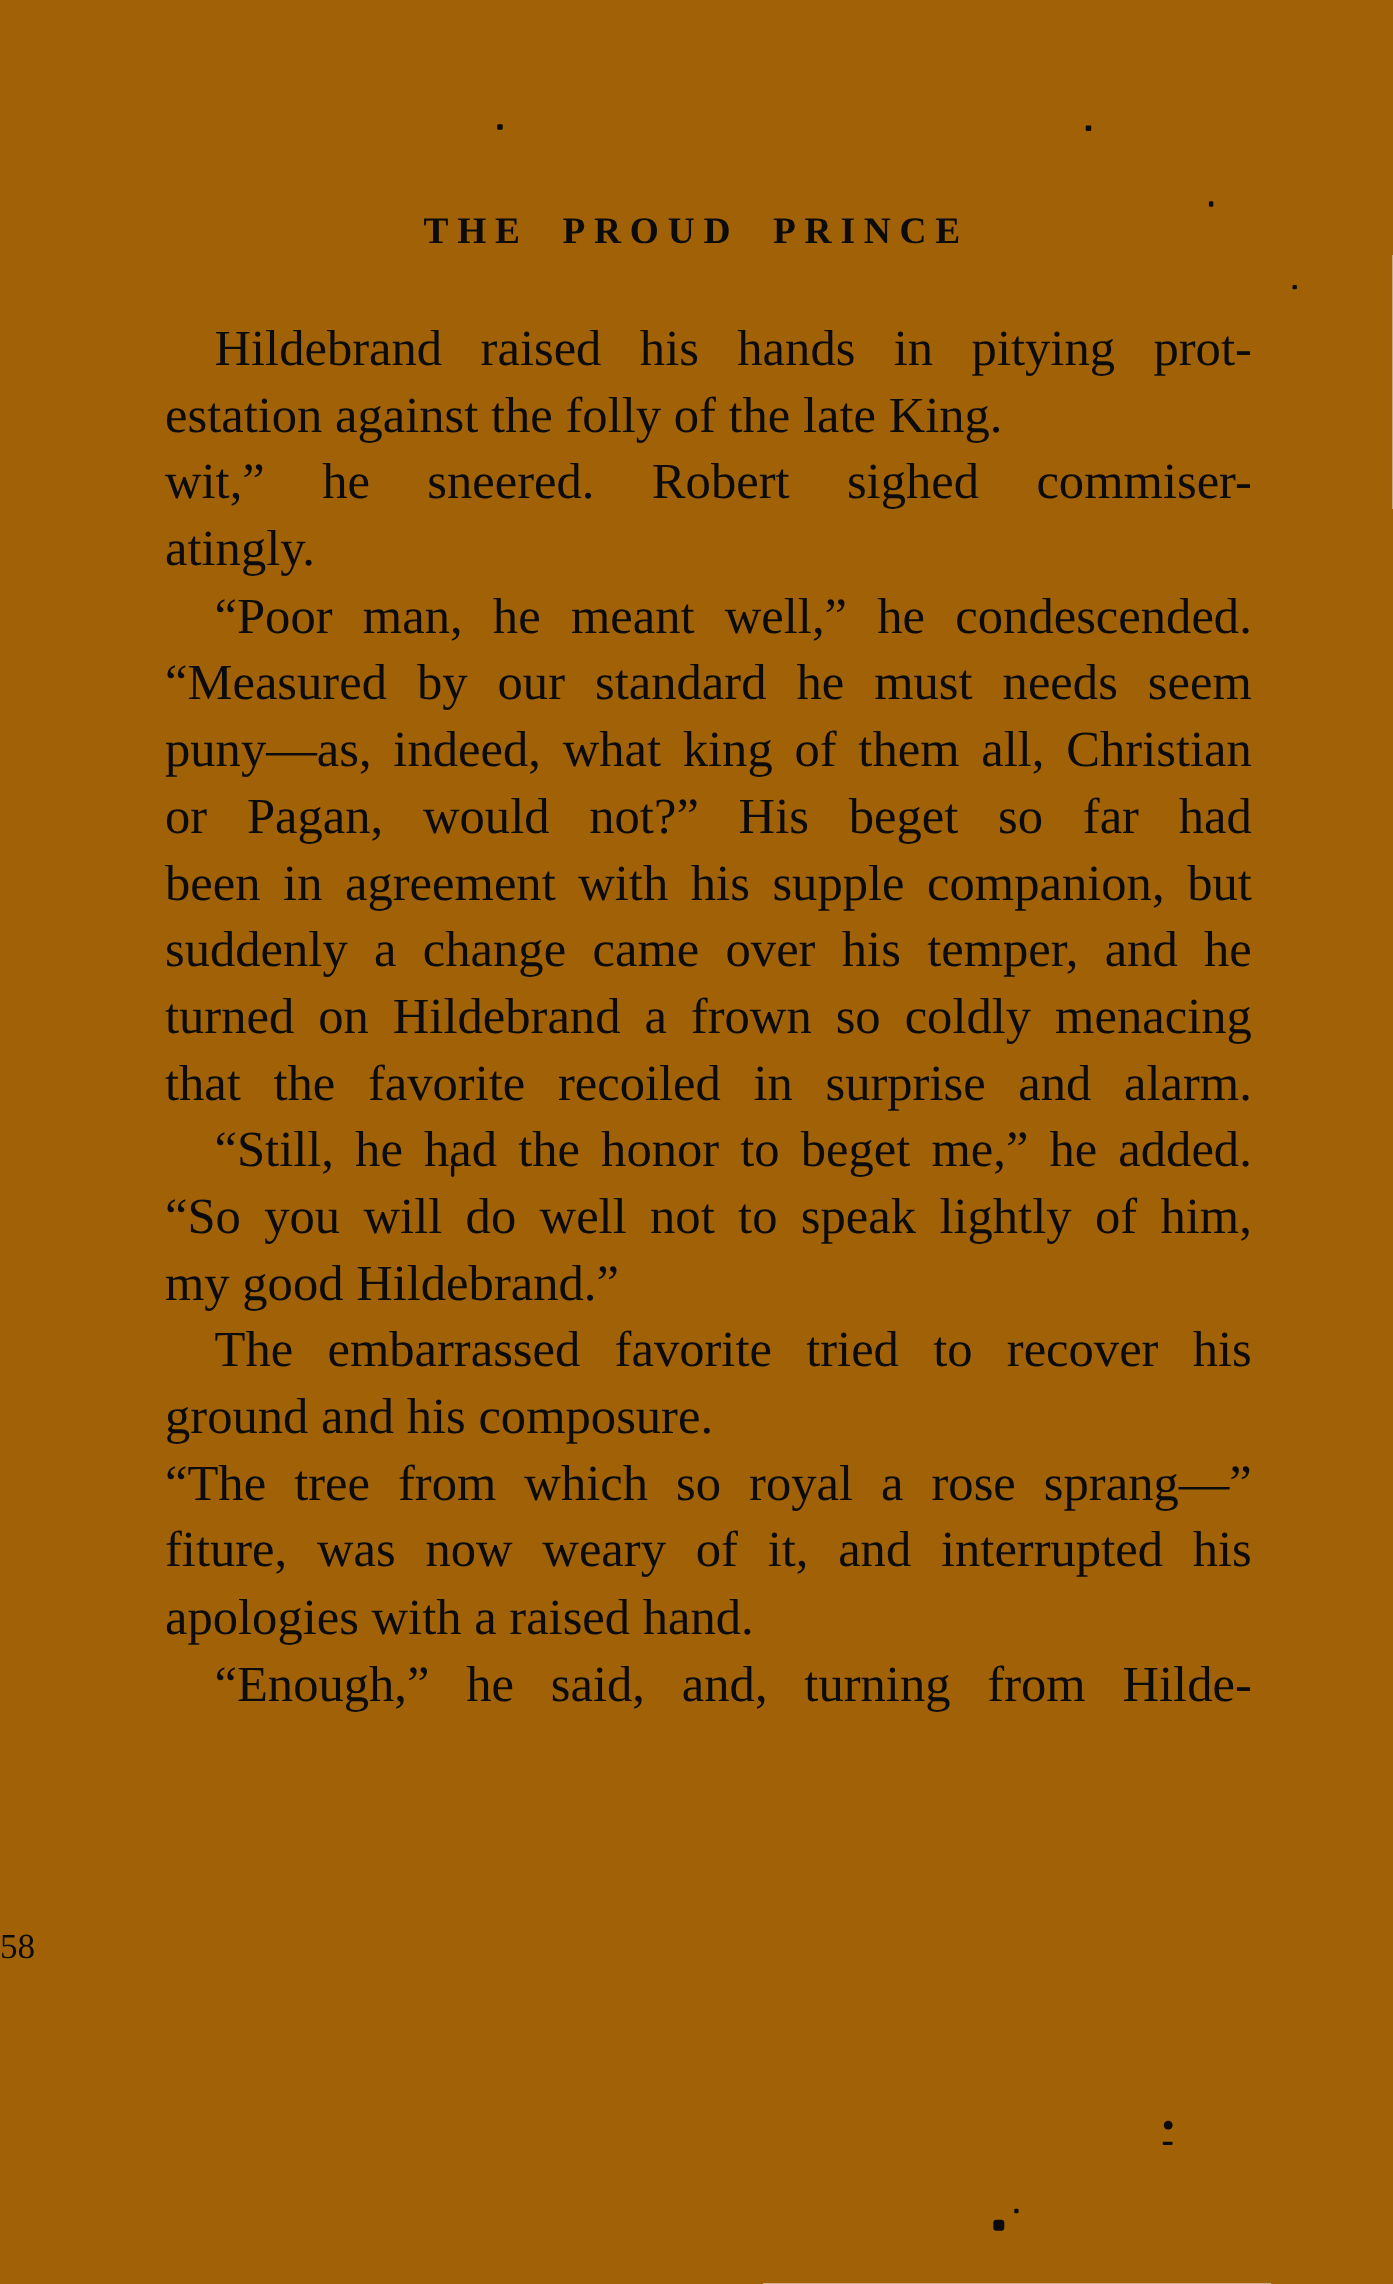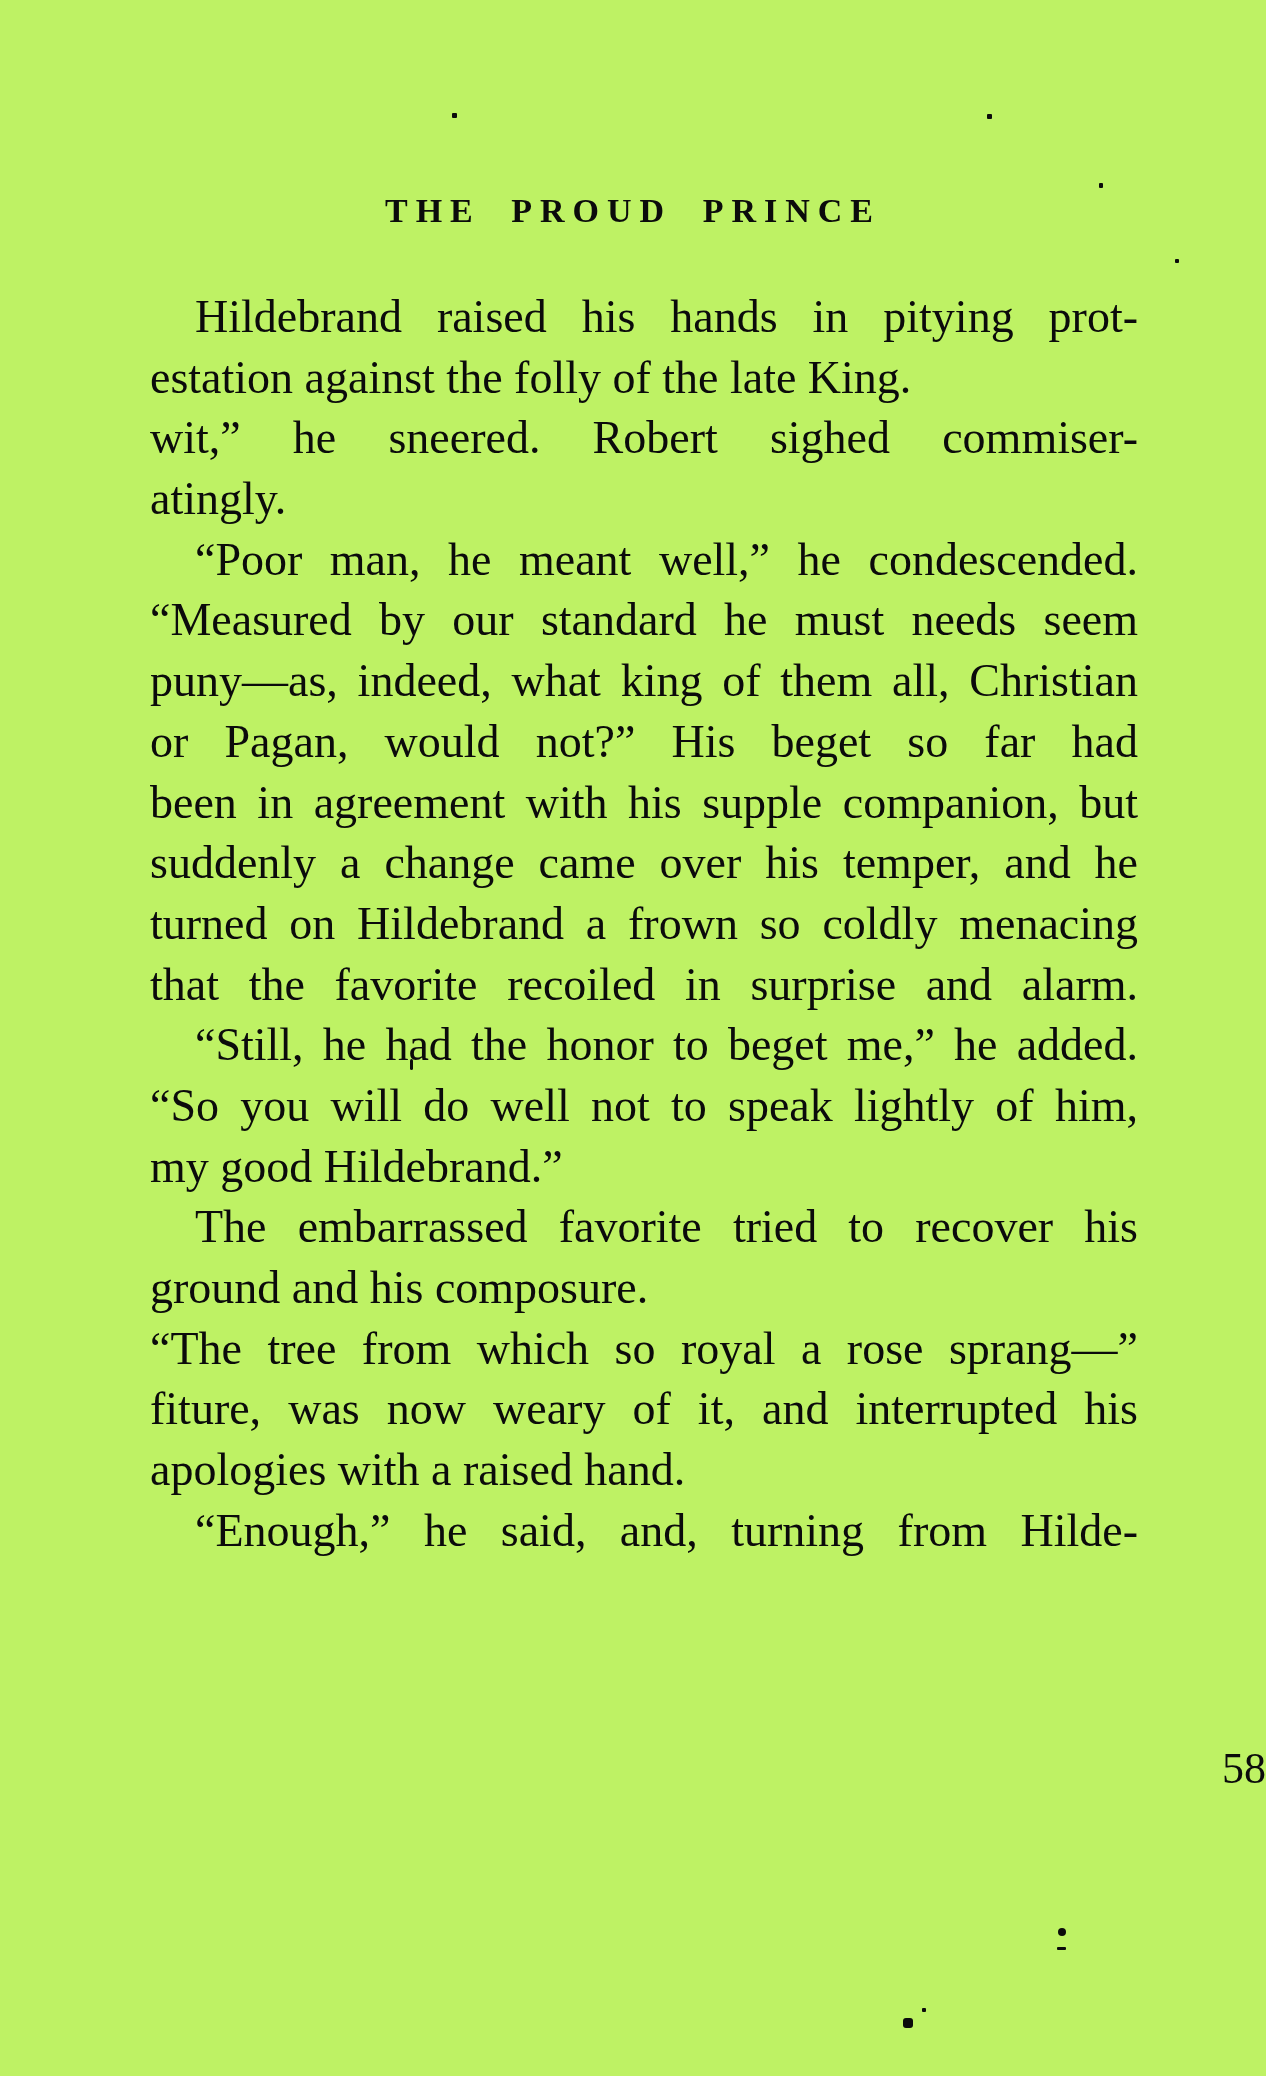--- a/index.html
+++ b/index.html
@@ -4,21 +4,21 @@
 <style>
   html, body {
     margin: 0;
     padding: 0;
     background: #e8e8e8;
   }
   .page {
     position: relative;
     width: 1266px;
     height: 2076px;
-    background: #bef264;
+    background: #a16207;
     color: #0b0b0b;
     font-family: "Liberation Serif", "DejaVu Serif", serif;
     overflow: hidden;
   }
   .running-header {
     position: absolute;
     top: 193px;
     left: 0;
     width: 1266px;
     text-align: center;
@@ -49,22 +49,22 @@
     text-align-last: left;
   }
   .line.indent {
     padding-left: 45px;
   }
   .page-number {
     position: absolute;
     top: 1744px;
     left: 0;
     width: 1266px;
-    text-align: right;
-    font-size: 44px;
+    text-align: left;
+    font-size: 32px;
     line-height: 50px;
   }
   .speck {
     position: absolute;
     background: #0b0b0b;
   }
 </style>
 </head>
 <body>
 

